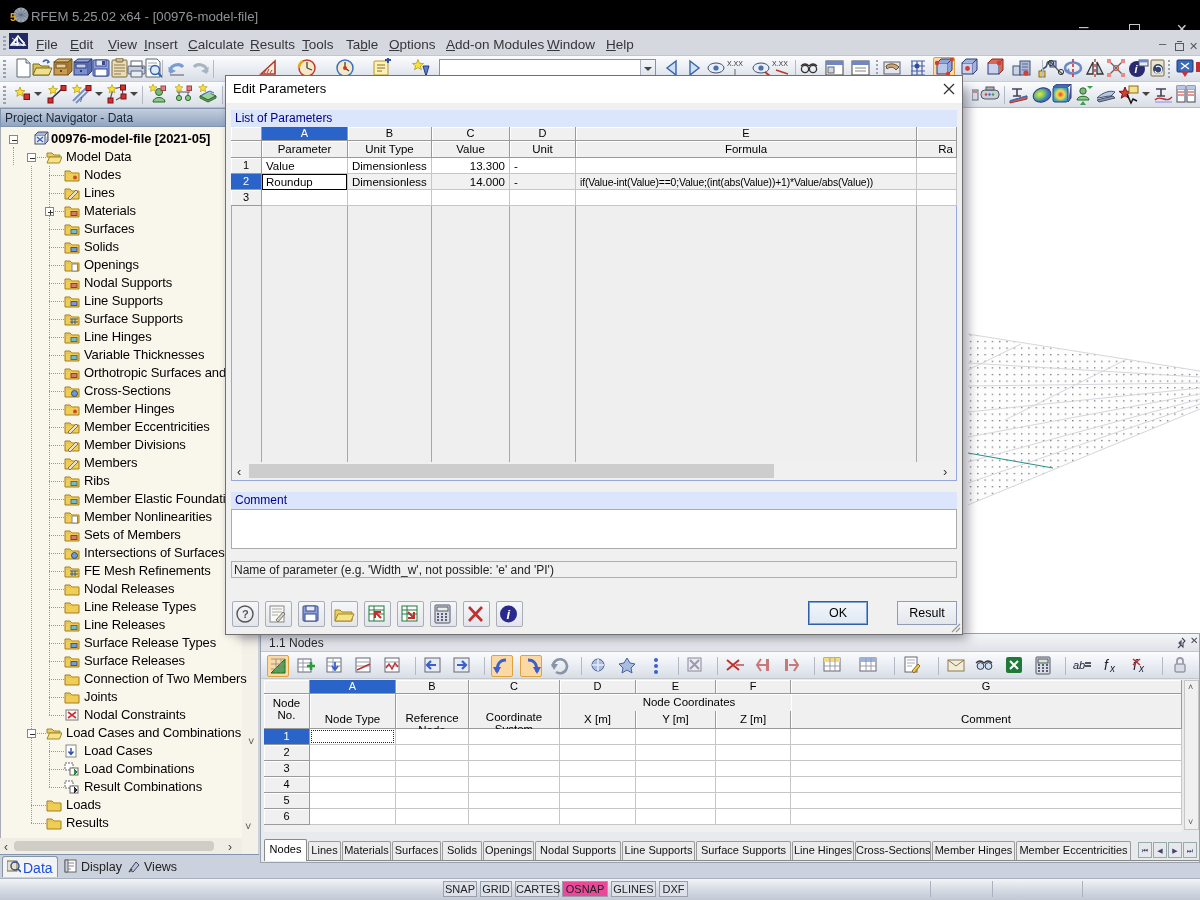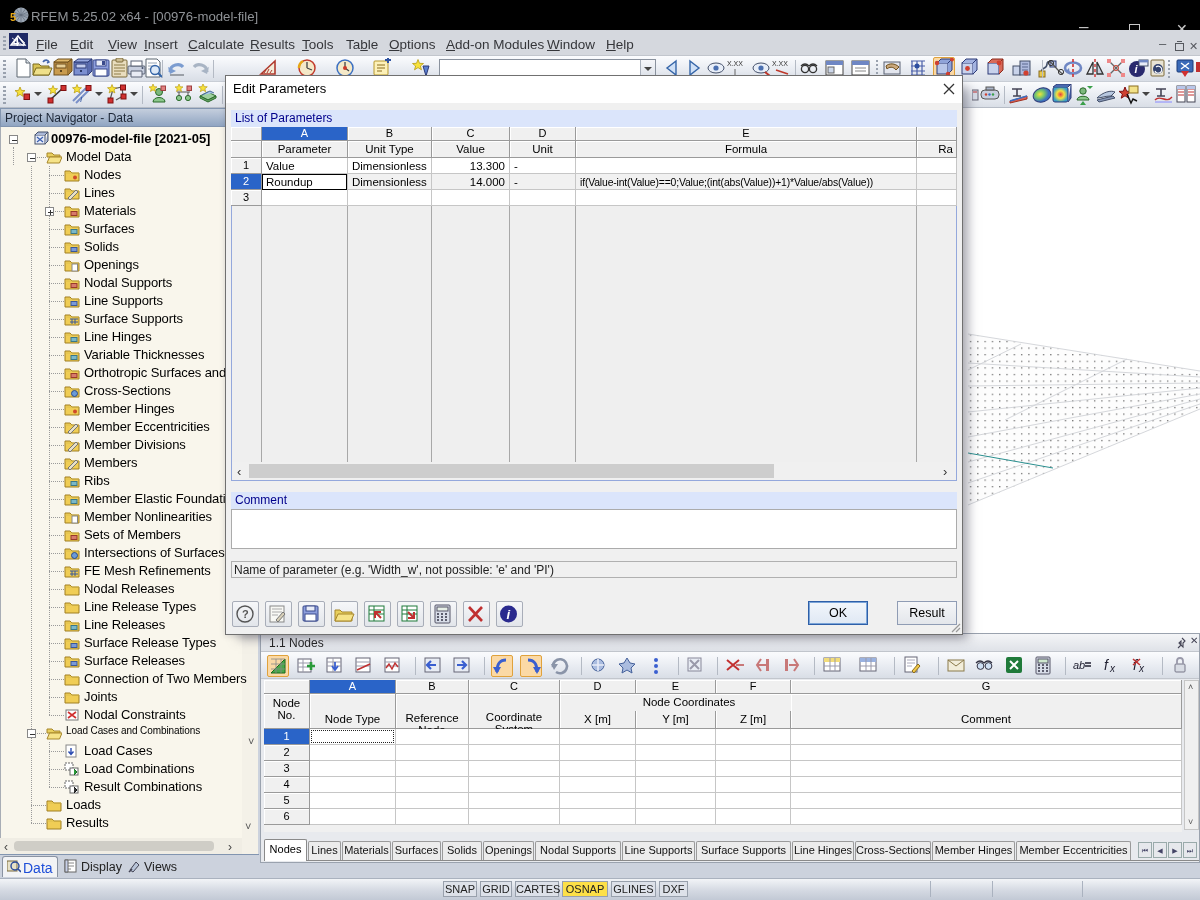--- a/index.html
+++ b/index.html
@@ -816,21 +816,21 @@
     <svg width="9" height="9" viewBox="0 0 9 9" style="display:block">
       <path d="M2 4.5 H7" stroke="#333"></path>
     </svg>
   </div>
 <div style="position:absolute;left:46px;top:725px;width:16px;height:16px;">
     <svg width="16" height="16" viewBox="0 0 16 16" style="display:block">
       <path d="M1 4 L6 4 L8 6 L14 6 L14 8 L1 8 Z" fill="#e8cf5e" stroke="#a6862a"></path>
       <path d="M1 14 L3.5 8 L16 8 L13.5 14 Z" fill="#f6e388" stroke="#a6862a"></path>
     </svg>
   </div>
-<div style="position:absolute;left:66px;top:725px;font-size:10px;color:#000;white-space:nowrap;letter-spacing:-0.1px;">Load Cases and Combinations</div>
+<div style="position:absolute;left:66px;top:725px;font-size:13px;color:#000;white-space:nowrap;letter-spacing:-0.1px;">Load Cases and Combinations</div>
 <div style="position:absolute;left:49px;top:751px;width:15px;height:1px;border-top:1px dotted #9a9a9a;"></div>
 <div style="position:absolute;left:64px;top:743px;width:16px;height:16px;">
     <svg width="16" height="16" viewBox="0 0 16 16" style="display:block">
       <rect x="2" y="2" width="10" height="12" fill="#fff" stroke="#888"></rect>
       <path d="M7 5 V11 M4.5 8.5 L7 11.5 L9.5 8.5" fill="none" stroke="#2a4ab0" stroke-width="1.4"></path>
     </svg>
   </div>
 <div style="position:absolute;left:84px;top:743px;font-size:13px;color:#000;white-space:nowrap;letter-spacing:-0.1px;">Load Cases</div>
 <div style="position:absolute;left:49px;top:769px;width:15px;height:1px;border-top:1px dotted #9a9a9a;"></div>
 <div style="position:absolute;left:64px;top:761px;width:16px;height:16px;">
@@ -895,21 +895,21 @@
 <div style="position:absolute;left:0px;top:878px;width:1200px;height:22px;background:linear-gradient(#f2f4f7,#d4d9e2 55%,#c2c9d5);border-top:1px solid #aab2bf;"></div>
 <div style="position:absolute;left:443px;top:881px;width:34px;height:16px;background:#dde1e9;border:1px solid #98a0ac;">
     <div style="text-align:center;font-size:11px;color:#222;line-height:14px;">SNAP</div>
   </div>
 <div style="position:absolute;left:480px;top:881px;width:32px;height:16px;background:#dde1e9;border:1px solid #98a0ac;">
     <div style="text-align:center;font-size:11px;color:#222;line-height:14px;">GRID</div>
   </div>
 <div style="position:absolute;left:515px;top:881px;width:44px;height:16px;background:#dde1e9;border:1px solid #98a0ac;">
     <div style="text-align:center;font-size:11px;color:#222;line-height:14px;">CARTES</div>
   </div>
-<div style="position:absolute;left:562px;top:881px;width:46px;height:16px;background:#fde047;border:1px solid #98a0ac;">
+<div style="position:absolute;left:562px;top:881px;width:46px;height:16px;background:#ec4899;border:1px solid #98a0ac;">
     <div style="text-align:center;font-size:11px;color:#222;line-height:14px;">OSNAP</div>
   </div>
 <div style="position:absolute;left:611px;top:881px;width:45px;height:16px;background:#dde1e9;border:1px solid #98a0ac;">
     <div style="text-align:center;font-size:11px;color:#222;line-height:14px;">GLINES</div>
   </div>
 <div style="position:absolute;left:659px;top:881px;width:29px;height:16px;background:#dde1e9;border:1px solid #98a0ac;">
     <div style="text-align:center;font-size:11px;color:#222;line-height:14px;">DXF</div>
   </div>
 <div style="position:absolute;left:930px;top:881px;width:1px;height:16px;background:#aab2bf;"></div>
 <div style="position:absolute;left:992px;top:881px;width:1px;height:16px;background:#aab2bf;"></div>

